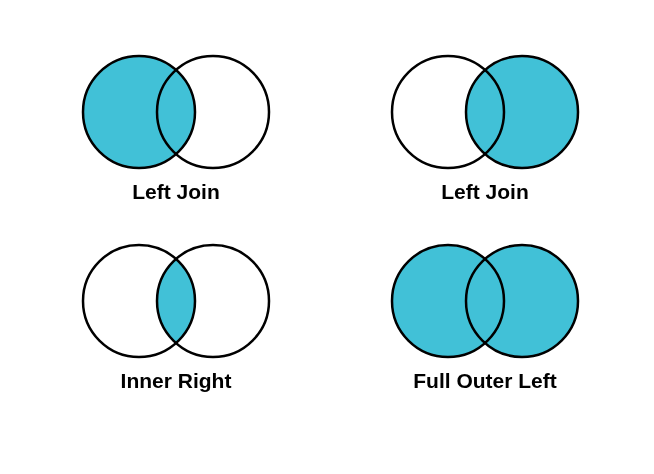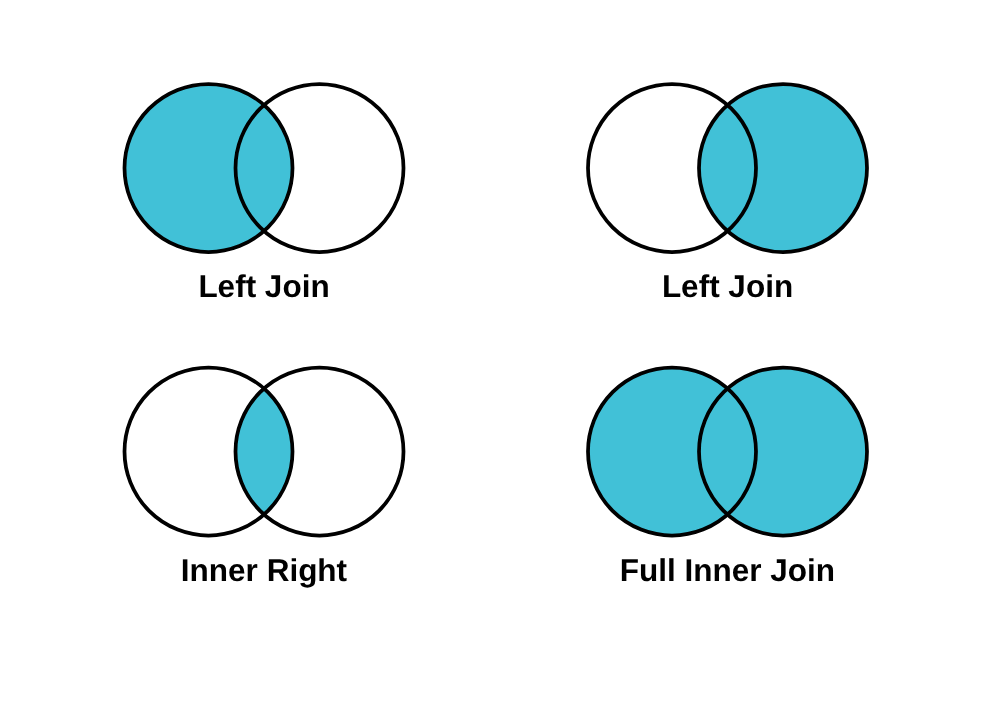--- a/index.html
+++ b/index.html
@@ -89,16 +89,16 @@
     <div class="venn-label">Inner Right</div>
   </div>
 
   <div class="venn-block br">
     <svg class="venn-svg" viewBox="0 0 250 124" aria-hidden="true">
       <circle class="c-fill" cx="88" cy="62" r="56"></circle>
       <circle class="c-fill" cx="162" cy="62" r="56"></circle>
       <circle class="c-stroke" cx="88" cy="62" r="56"></circle>
       <circle class="c-stroke" cx="162" cy="62" r="56"></circle>
     </svg>
-    <div class="venn-label narrow">Full Inner Join</div>
+    <div class="venn-label narrow">Full Outer Left</div>
   </div>
 
 </div>
 
 </body></html>

